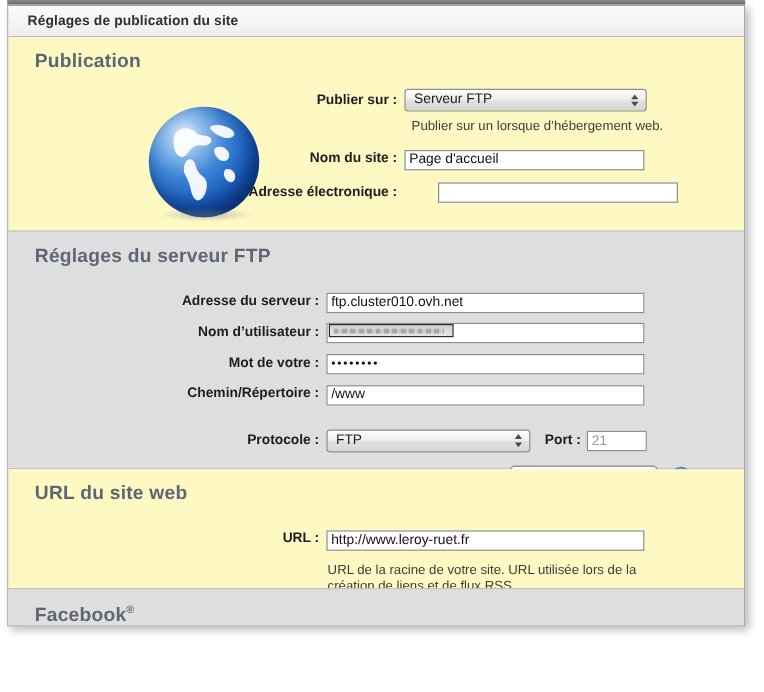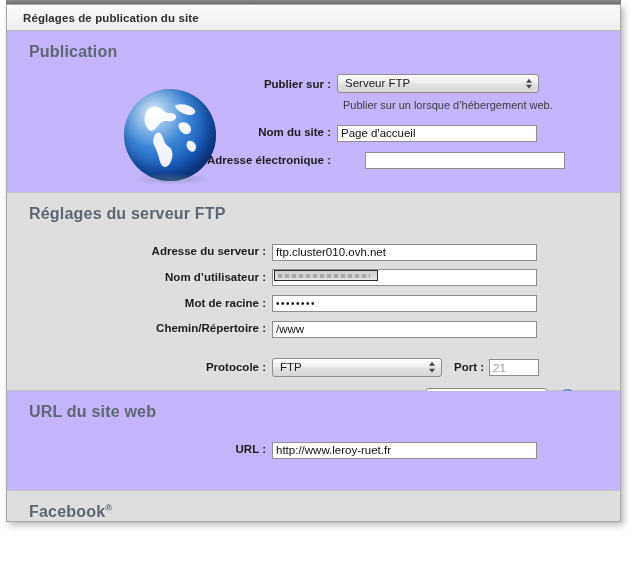--- a/index.html
+++ b/index.html
@@ -49,21 +49,21 @@
     font-size: 11.5px;
     font-weight: bold;
     color: #2f2f2f;
     letter-spacing: 0.1px;
   }
   .section {
     position: relative;
     box-sizing: border-box;
     padding: 0;
   }
-  .section.white { background: #c4b5fd; }
+  .section.white { background: #fef9c3; }
   .section.gray  { background: #dedede; border-top: 1px solid #c4c4c4; border-bottom: 1px solid #c4c4c4; }
   .section-title {
     font-size: 16px;
     font-weight: bold;
     color: #5d6672;
     padding: 12px 0 0 22px;
     letter-spacing: 0.2px;
   }
   .section-title sup { font-size: 9px; vertical-align: super; }
 
@@ -329,21 +329,21 @@
 
         <div class="row">
           <div class="label ftp">Nom d’utilisateur :</div>
           <div class="field relbox">
             <input class="textbox w265" type="text" value="" style="">
             <span class="redacted"></span>
           </div>
         </div>
 
         <div class="row">
-          <div class="label ftp">Mot de racine :</div>
+          <div class="label ftp">Mot de votre :</div>
           <div class="field">
             <input class="textbox w265 dots" type="text" value="••••••••" style="">
           </div>
         </div>
 
         <div class="row">
           <div class="label ftp">Chemin/Répertoire :</div>
           <div class="field">
             <input class="textbox w265" type="text" value="/www" style="">
           </div>
@@ -378,20 +378,27 @@
     <div class="section white" style="height:99px;">
       <div class="section-title">URL du site web</div>
 
       <div class="rows" style="padding-top:12px;">
         <div class="row">
           <div class="label ftp">URL :</div>
           <div class="field">
             <input class="textbox w265" type="text" value="http://www.leroy-ruet.fr" style="">
           </div>
         </div>
+        <div class="hint-row" style="margin-top:4px;">
+          <div class="spacer" style="width:266px;"></div>
+          <div class="hint">
+            <div>URL de la racine de votre site. URL utilisée lors de la</div>
+            <div>création de liens et de flux RSS.</div>
+          </div>
+        </div>
       </div>
     </div>
 
     <div class="section gray" style="height:74px;">
       <div class="section-title">
         <span>Facebook</span><sup>®</sup>
       </div>
       <div class="checkbox-row">
         <span class="cbox"></span>
       </div>

